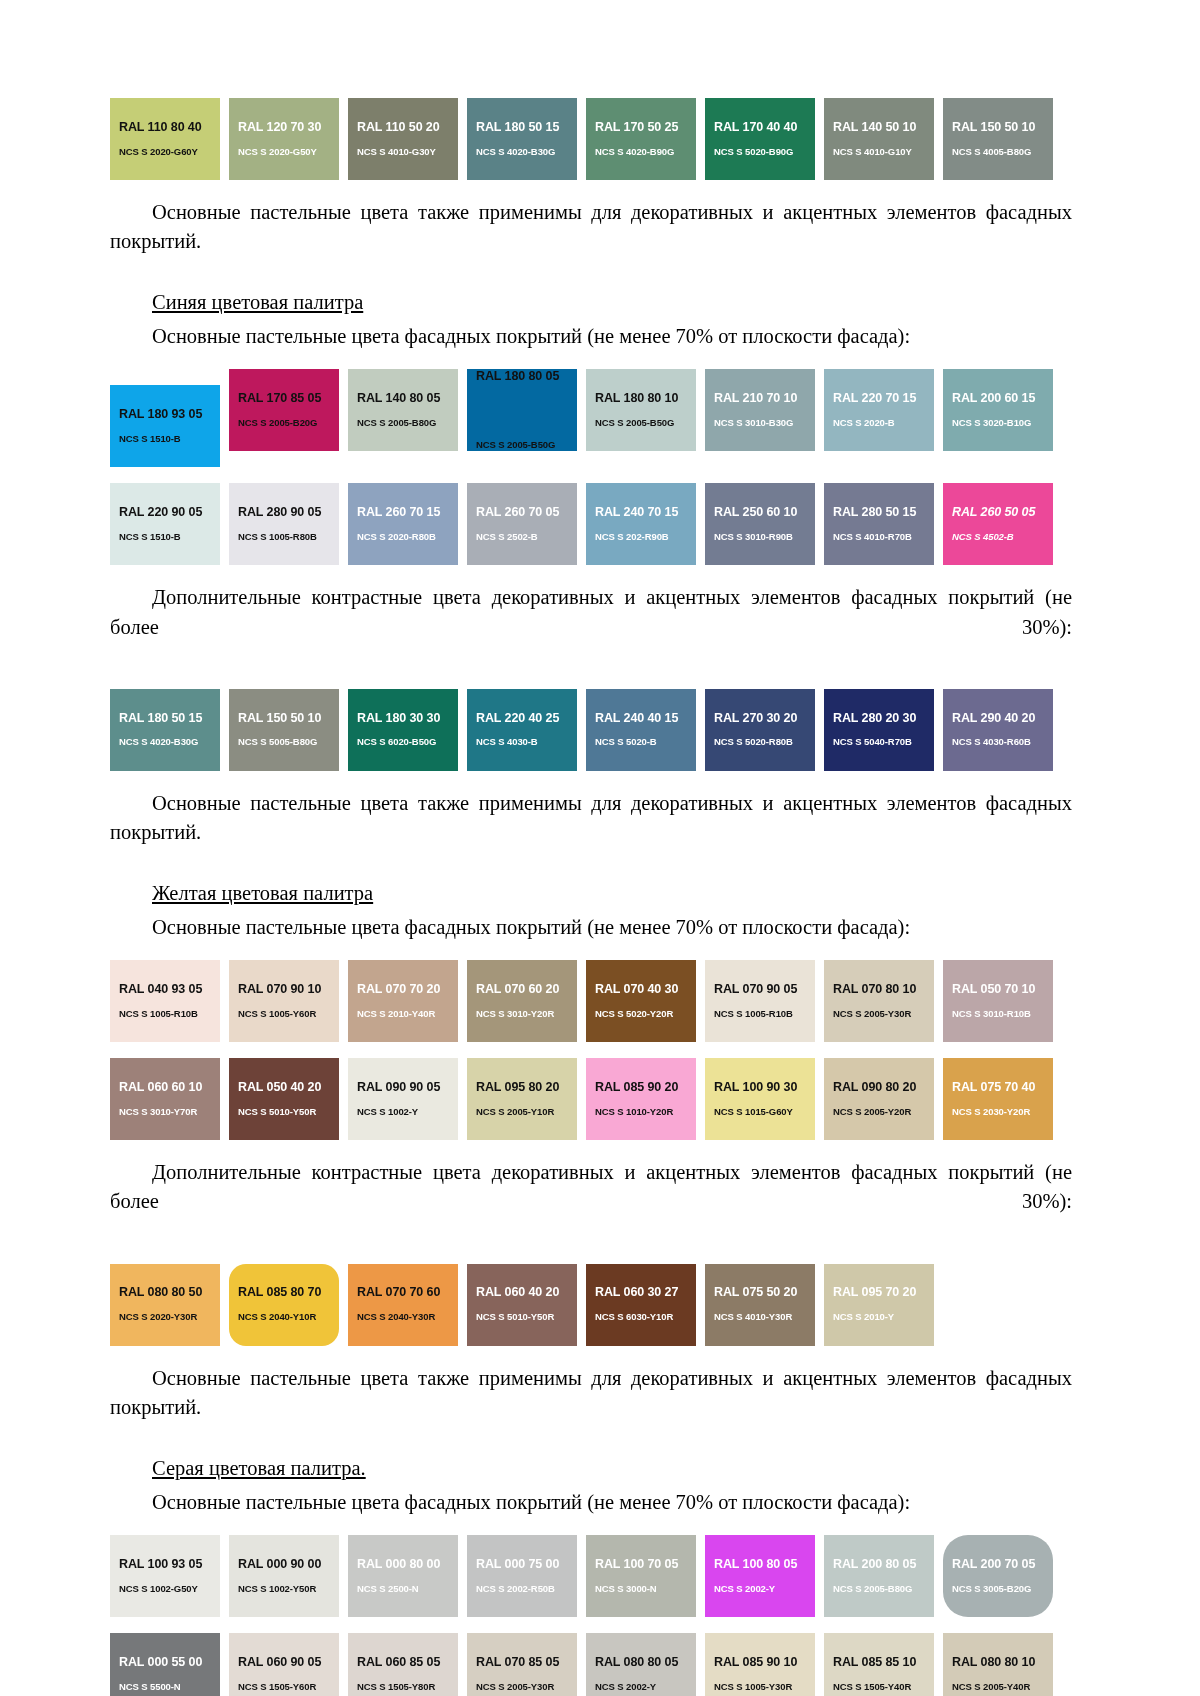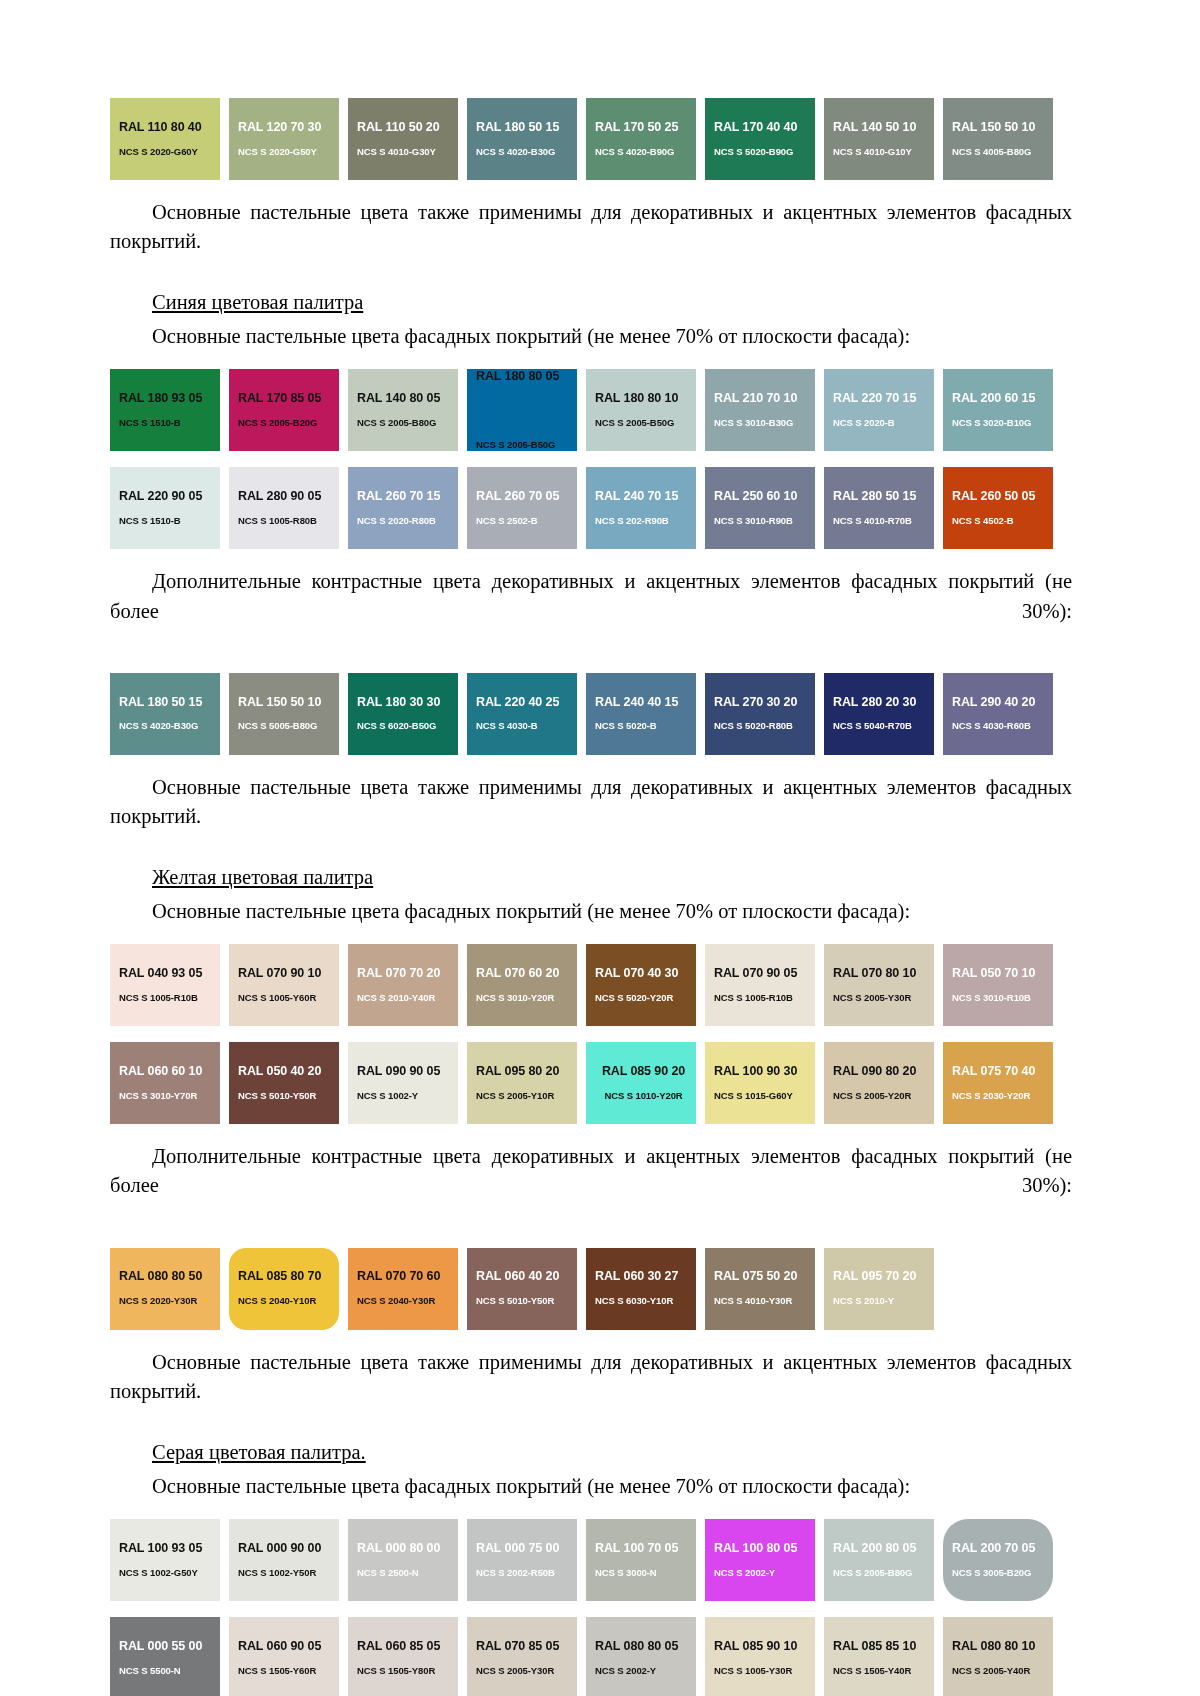--- a/index.html
+++ b/index.html
@@ -145,21 +145,21 @@
 
     <h3 class="sub-head"><span>Синяя цветовая палитра</span></h3>
 
     <div style="height:8px"></div>
 
     <p class="body-text para-block">Основные пастельные цвета фасадных покрытий (не менее 70% от плоскости фасада):</p>
 
     <div class="block-gap"></div>
 
     <div class="swatch-row">
-      <div class="swatch" style="background: #15803d; color: rgb(17, 17, 17);">
+      <div class="swatch" style="background: #0ea5e9; color: rgb(17, 17, 17); margin-top: 16px;">
         <div class="ral">RAL 180 93 05</div>
         <div class="ncs">NCS S 1510-B</div>
       </div>
       <div class="swatch" style="background: #be185d; color: rgb(17, 17, 17);">
         <div class="ral">RAL 170 85 05</div>
         <div class="ncs">NCS S 2005-B20G</div>
       </div>
       <div class="swatch" style="background: rgb(193, 204, 191); color: rgb(17, 17, 17);">
         <div class="ral">RAL 140 80 05</div>
         <div class="ncs">NCS S 2005-B80G</div>
@@ -210,21 +210,21 @@
         <div class="ncs">NCS S 202-R90B</div>
       </div>
       <div class="swatch" style="background: rgb(115, 124, 146); color: rgb(255, 255, 255);">
         <div class="ral">RAL 250 60 10</div>
         <div class="ncs">NCS S 3010-R90B</div>
       </div>
       <div class="swatch" style="background: rgb(117, 122, 146); color: rgb(255, 255, 255);">
         <div class="ral">RAL 280 50 15</div>
         <div class="ncs">NCS S 4010-R70B</div>
       </div>
-      <div class="swatch" style="background: #c2410c; color: rgb(255, 255, 255);">
+      <div class="swatch" style="background: #ec4899; color: rgb(255, 255, 255); font-style: italic;">
         <div class="ral">RAL 260 50 05</div>
         <div class="ncs">NCS S 4502-B</div>
       </div>
     </div>
 
     <div class="block-gap"></div>
 
     <p class="body-text justify-full para-block">Дополнительные контрастные цвета декоративных и акцентных элементов фасадных покрытий (не более 30%):</p>
 
     <div class="block-gap"></div>
@@ -325,21 +325,21 @@
         <div class="ncs">NCS S 5010-Y50R</div>
       </div>
       <div class="swatch" style="background: rgb(234, 233, 224); color: rgb(17, 17, 17);">
         <div class="ral">RAL 090 90 05</div>
         <div class="ncs">NCS S 1002-Y</div>
       </div>
       <div class="swatch" style="background: rgb(215, 211, 169); color: rgb(17, 17, 17);">
         <div class="ral">RAL 095 80 20</div>
         <div class="ncs">NCS S 2005-Y10R</div>
       </div>
-      <div class="swatch" style="background: #5eead4; color: rgb(17, 17, 17); text-align: center;">
+      <div class="swatch" style="background: #f9a8d4; color: rgb(17, 17, 17);">
         <div class="ral">RAL 085 90 20</div>
         <div class="ncs">NCS S 1010-Y20R</div>
       </div>
       <div class="swatch" style="background: rgb(236, 226, 150); color: rgb(17, 17, 17);">
         <div class="ral">RAL 100 90 30</div>
         <div class="ncs">NCS S 1015-G60Y</div>
       </div>
       <div class="swatch" style="background: rgb(213, 200, 170); color: rgb(17, 17, 17);">
         <div class="ral">RAL 090 80 20</div>
         <div class="ncs">NCS S 2005-Y20R</div>

